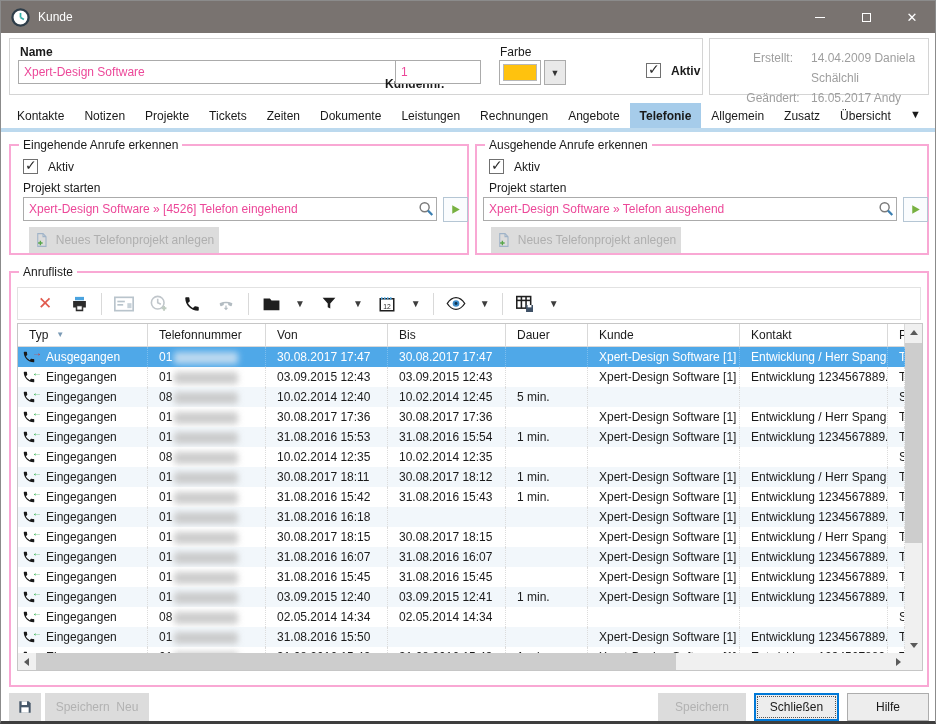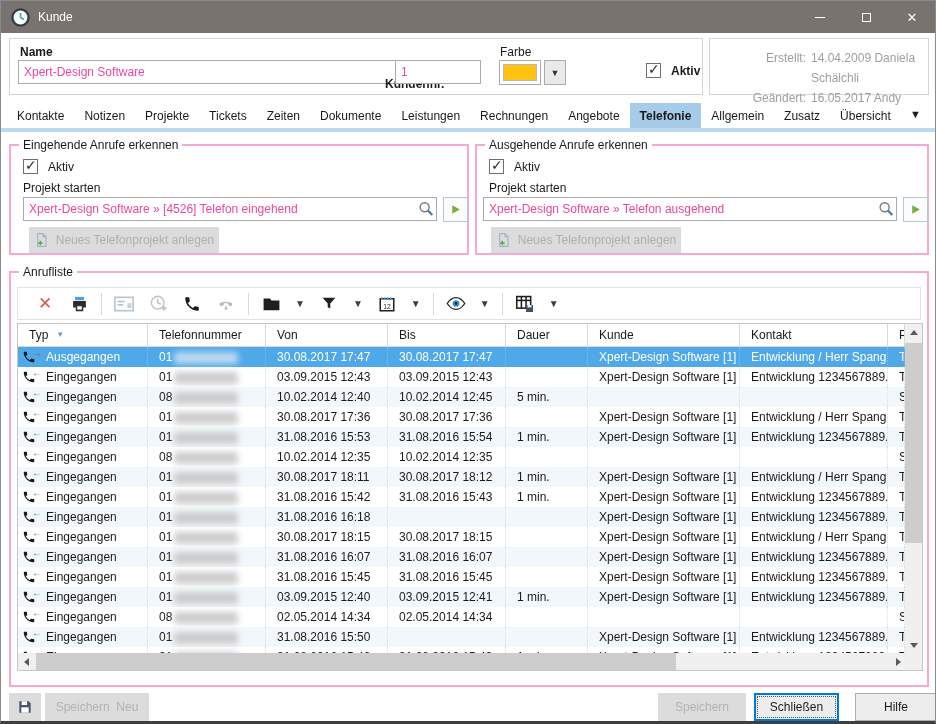--- a/index.html
+++ b/index.html
@@ -25,21 +25,21 @@
   .tinput{position:absolute;height:24px;border:1px solid #ababab;font-size:12px;padding:0 5px;color:#ec4899;background:#fff;}
   .swatchwrap{position:absolute;left:489px;top:21px;display:flex;}
   .swatch{width:42px;height:25px;border:1px solid #ababab;background:#fff;padding:3px;}
   .swatch-fill{width:100%;height:100%;border:1px solid #b8b8b8;}
   .swatch-dd{width:22px;height:25px;margin-left:3px;border:1px solid #ababab;background:#e9e9e9;display:flex;align-items:center;justify-content:center;font-size:9px;color:#333;}
   .cbrow{display:flex;align-items:center;gap:10px;position:absolute;}
   .cb{width:15px;height:15px;border:1px solid #707070;background:#fff;position:relative;display:inline-block;}
   .cb.checked::after{content:"✓";position:absolute;left:1px;top:-3px;font-size:14px;color:#2b2b2b;}
   .cblabel{font-size:12px;color:#1a1a1a;}
   .meta{position:absolute;left:30px;top:9px;font-size:12px;color:#9e9e9e;display:grid;grid-template-columns:66px auto;column-gap:5px;line-height:20px;}
-  .meta .ml{text-align:right;}
+  .meta .ml{text-align:center;}
 
   
   .tabbar{position:absolute;left:6px;top:102px;height:25px;display:flex;align-items:stretch;}
   .tab{padding:0 10px;font-size:12px;color:#1a1a1a;display:flex;align-items:center;}
   .tab.sel{background:var(--tabsel,#a6ccea);font-weight:bold;}
   .tabstrip{position:absolute;left:0;top:127px;width:100%;height:4px;background:#bcd9ee;}
   .tab-overflow{position:absolute;right:14px;top:107px;font-size:11px;color:#1a1a1a;}
 
   
   .gbox{position:absolute;border:2px solid #f9a8d4;}
@@ -635,14 +635,14 @@
   <button class="footbtn btn-dis" style="left:8px;top:692px;width:32px;" disabled="">
     <svg width="16" height="16" viewBox="0 0 24 24">
       <path d="M3.5 3.5h14l3 3v14h-17z" fill="#47586a"></path>
       <rect x="7" y="3.5" width="8" height="5.5" fill="#ffffff"></rect>
       <rect x="6.5" y="12.5" width="11" height="8" fill="#ffffff"></rect>
     </svg>
   </button>
   <button class="footbtn btn-dis btn-pre" style="left:44px;top:692px;width:104px;" disabled="">Speichern  Neu</button>
   <button class="footbtn btn-dis" style="left:657px;top:692px;width:88px;" disabled="">Speichern</button>
   <button class="footbtn btn-focus" style="left:753px;top:692px;width:85px;">Schließen</button>
-  <button class="footbtn btn-norm" style="left:846px;top:692px;width:82px;margin-left:8px;">Hilfe</button>
+  <button class="footbtn btn-norm" style="left:846px;top:692px;width:82px;">Hilfe</button>
 </div>
 
 </body></html>

